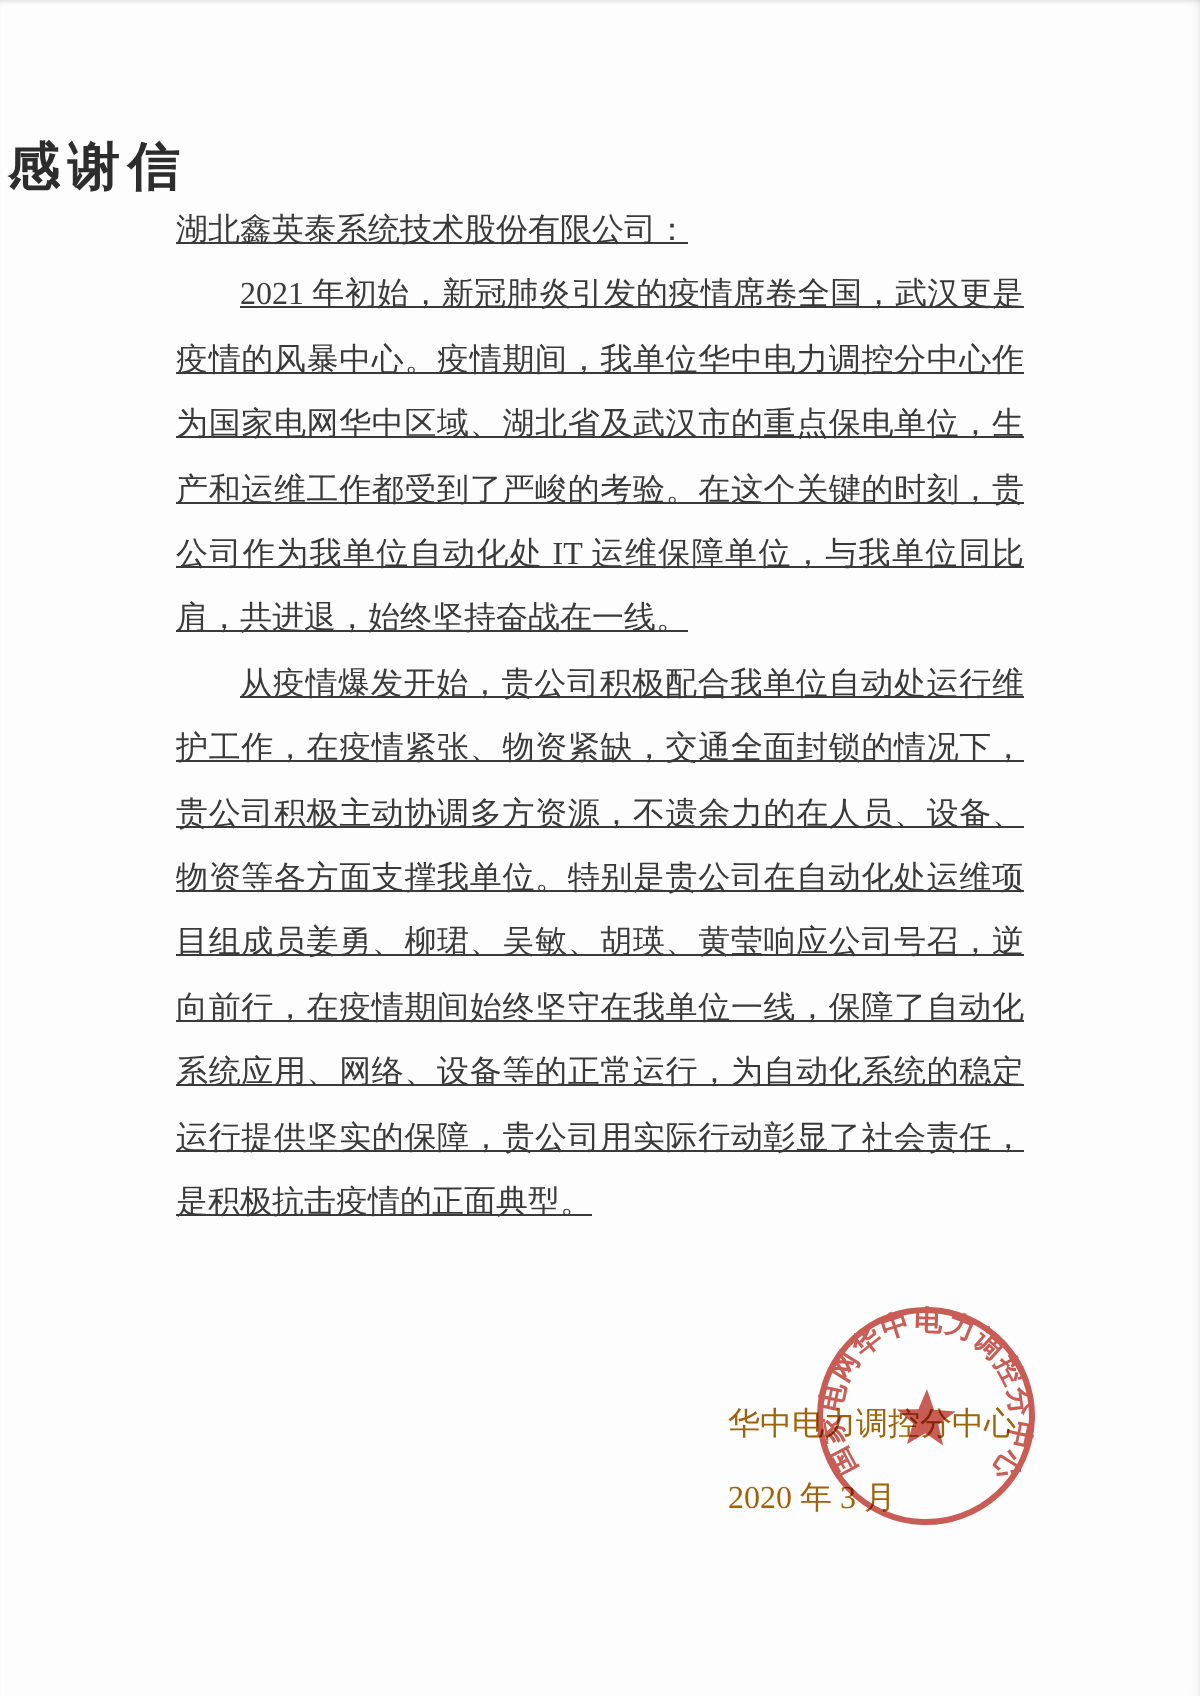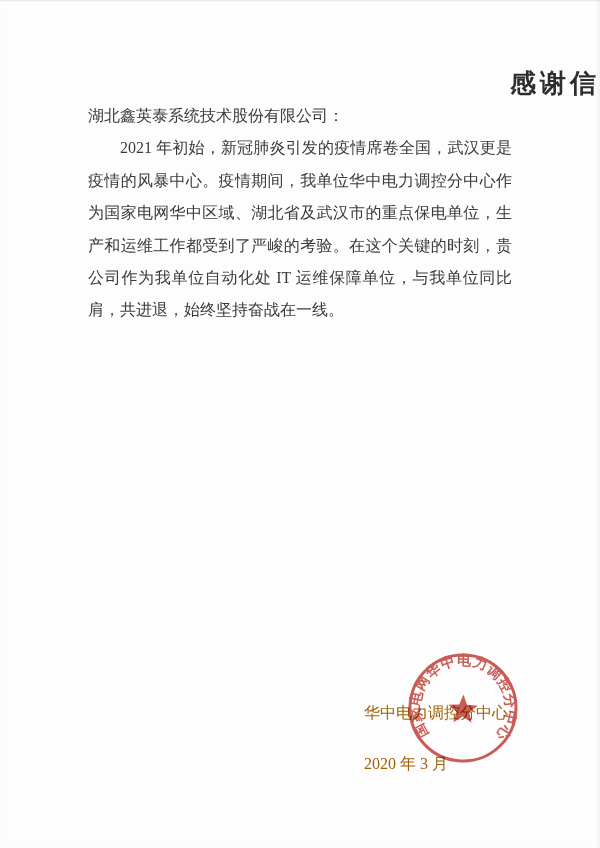--- a/index.html
+++ b/index.html
@@ -13,49 +13,50 @@
     color: #3a3a3a;
     box-shadow: inset 0 2px 2px -1px rgba(0,0,0,0.10),
                 inset -4px 0 5px -3px rgba(0,0,0,0.07);
   }
   .title {
     position: absolute;
     top: 66px;
     left: 0;
     width: 100%;
     margin: 0;
-    text-align: right;
+    text-align: left;
     font-size: 26px;
     font-weight: bold;
     color: #2d2d2d;
     letter-spacing: 4px;
     text-indent: 4px; 
   }
   .body-text {
     position: absolute;
     top: 100px;
     left: 88px;
     width: 424px;
     font-size: 16px;
     line-height: 32.4px;
     text-align: justify;
+    text-decoration: underline;
   }
   .body-text p { margin: 0; }
   .salutation { text-indent: 0; }
   .para { text-indent: 2em; }
   .sign-block {
     position: absolute;
     top: 703px;
     right: 92px;
     text-align: left;
     font-size: 16px;
     color: #a16207;
   }
   .sign-line { line-height: 20px; }
-  .date-line { line-height: 20px; margin-top: 31px; }
+  .date-line { line-height: 20px; margin-top: 17px; }
   .seal {
     position: absolute;
     left: 406px;
     top: 651px;
     width: 114px;
     height: 114px;
     mix-blend-mode: multiply;
     opacity: 0.88;
     transform: rotate(2deg);
   }
@@ -70,20 +71,21 @@
 </head>
 <body>
 
 <div class="page">
 
   <h1 class="title">感谢信</h1>
 
   <div class="body-text">
     <p class="salutation">湖北鑫英泰系统技术股份有限公司：</p>
     <p class="para">2021 年初始，新冠肺炎引发的疫情席卷全国，武汉更是疫情的风暴中心。疫情期间，我单位华中电力调控分中心作为国家电网华中区域、湖北省及武汉市的重点保电单位，生产和运维工作都受到了严峻的考验。在这个关键的时刻，贵公司作为我单位自动化处 IT 运维保障单位，与我单位同比肩，共进退，始终坚持奋战在一线。</p>
+    <p class="para">从疫情爆发开始，贵公司积极配合我单位自动处运行维护工作，在疫情紧张、物资紧缺，交通全面封锁的情况下，贵公司积极主动协调多方资源，不遗余力的在人员、设备、物资等各方面支撑我单位。特别是贵公司在自动化处运维项目组成员姜勇、柳珺、吴敏、胡瑛、黄莹响应公司号召，逆向前行，在疫情期间始终坚守在我单位一线，保障了自动化系统应用、网络、设备等的正常运行，为自动化系统的稳定运行提供坚实的保障，贵公司用实际行动彰显了社会责任，是积极抗击疫情的正面典型。</p>
   </div>
 
   <div class="sign-block">
     <div class="sign-line">华中电力调控分中心</div>
     <div class="date-line">2020 年 3 月</div>
   </div>
 
   <div class="seal">
     <svg viewBox="0 0 114 114" width="114" height="114">
       <defs>

